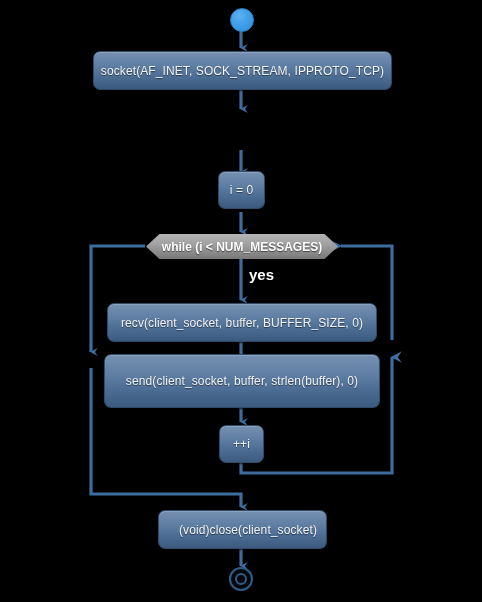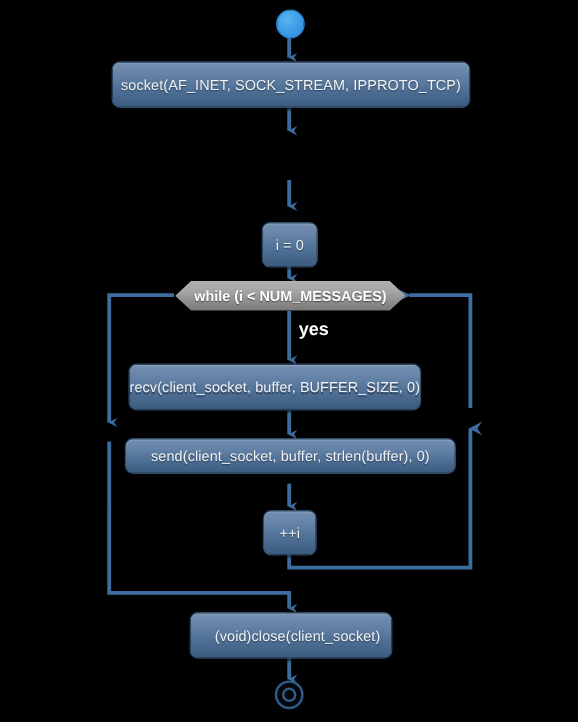--- a/index.html
+++ b/index.html
@@ -135,35 +135,35 @@
     </g>
   </svg>
 
   <div class="terminal-start" style="left:230px; top:8px; width:22px; height:22px;"></div>
 
   <div class="node" style="left:93px; top:51px; width:299px; height:39px;">
     <span>socket(AF_INET, SOCK_STREAM, IPPROTO_TCP)</span>
   </div>
 
 
-  <div class="node" style="left:218px; top:185px; width:47px; height:38px;">
+  <div class="node" style="left:218px; top:171px; width:47px; height:38px;">
     <span>i = 0</span>
   </div>
 
   <div class="decision" style="left:146px; top:234px; width:192px; height:25px;">
     <span>while (i &lt; NUM_MESSAGES)</span>
   </div>
 
   <div class="edge-label" style="left:249px; top:266px;">yes</div>
 
-  <div class="node" style="left:107px; top:303px; width:244px; height:39px;">
+  <div class="node" style="left:107px; top:303px; width:270px; height:39px;">
     <span>recv(client_socket, buffer, BUFFER_SIZE, 0)</span>
   </div>
 
-  <div class="node" style="left:104px; top:365px; width:276px; height:30px;">
+  <div class="node" style="left:104px; top:354px; width:276px; height:54px;">
     <span>send(client_socket, buffer, strlen(buffer), 0)</span>
   </div>
 
   <div class="node" style="left:219px; top:425px; width:45px; height:38px;">
     <span>++i</span>
   </div>
 
   <div class="node" style="left:158px; top:510px; width:169px; height:39px;padding-left:11px;">
     <span>(void)close(client_socket)</span>
   </div>

